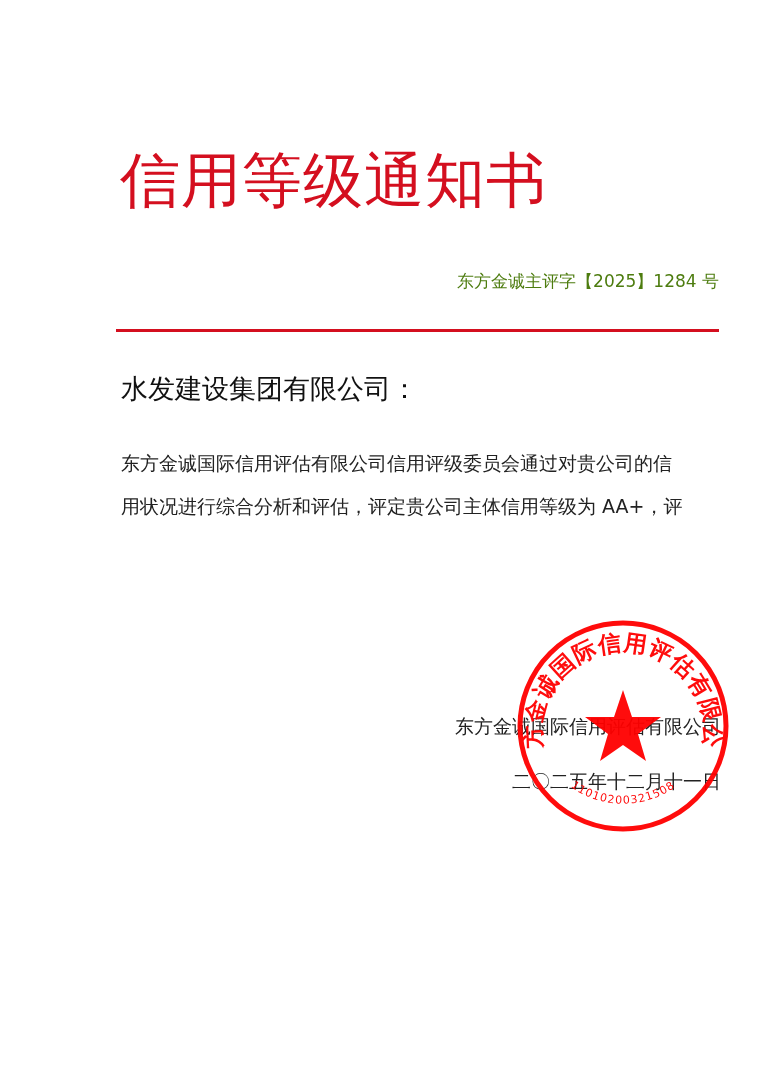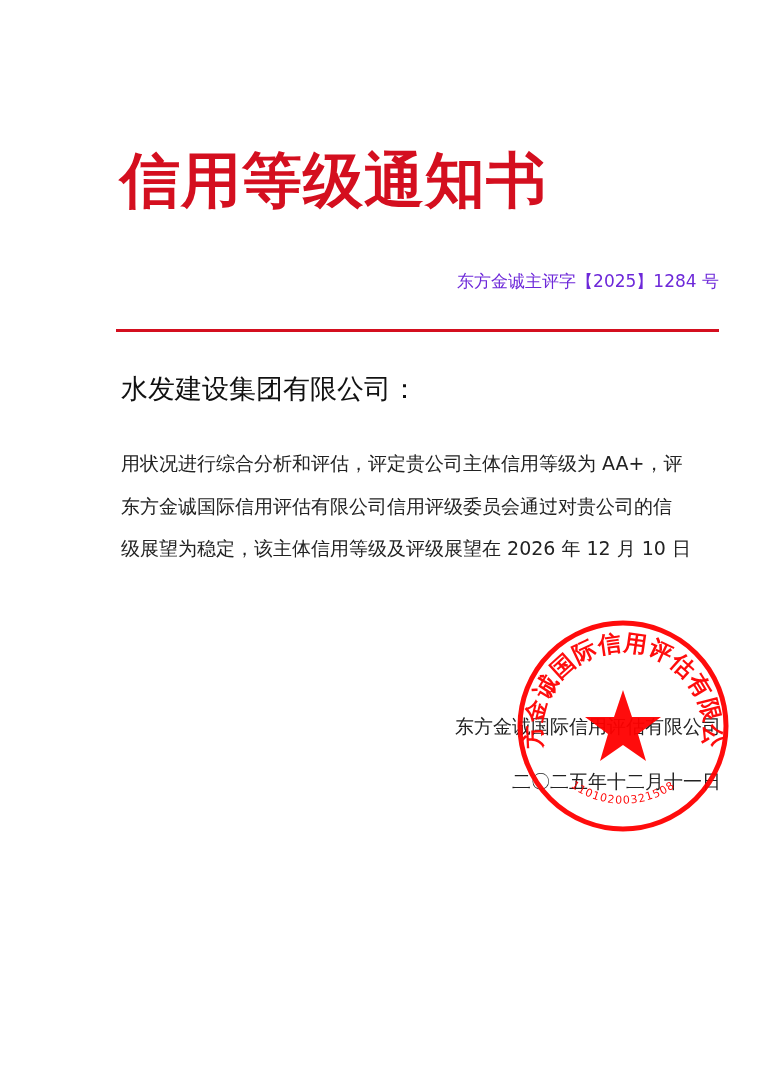--- a/index.html
+++ b/index.html
@@ -1,21 +1,21 @@
 <!DOCTYPE html>
 <html><head>
   <meta charset="utf-8">
   <style>
     html, body { margin: 0; padding: 0; background: #ffffff; }
     body { width: 773px; height: 1067px; position: relative; overflow: hidden;
            font-family: "DejaVu Sans", "Liberation Sans", sans-serif; color: #111; }
-    .title { position: absolute; left: 120px; top: 140px; font-size: 60px; font-weight: bold;
+    .title { position: absolute; left: 120px; top: 140px; font-size: 60px; font-weight: normal;
              color: #d40f1f; letter-spacing: 1px; line-height: 80px; white-space: nowrap; }
     .docno { position: absolute; right: 54px; top: 268px; font-size: 17px; line-height: 26px;
-             white-space: nowrap; color: #6d28d9; }
+             white-space: nowrap; color: #4d7c0f; }
     .rule { position: absolute; left: 116px; top: 329px; width: 603px; height: 3px; background: #d40f1f; }
     .addressee { position: absolute; left: 121px; top: 372px; font-size: 27px; line-height: 34px;
                  white-space: nowrap; color: #111; }
     .body-text { position: absolute; left: 121px; top: 442px; width: 600px; }
     .body-line { font-size: 19px; line-height: 42.5px; white-space: nowrap; color: #222; }
     .signer { position: absolute; right: 52px; top: 711px; font-size: 19px; line-height: 30px;
               white-space: nowrap; color: #222; }
     .sign-date { position: absolute; right: 52px; top: 766px; font-size: 19px; line-height: 30px;
                  white-space: nowrap; color: #222; }
     .stamp { position: absolute; left: 515px; top: 618px; width: 216px; height: 216px; opacity: 0.95; }
@@ -25,23 +25,22 @@
 
 <div class="title">信用等级通知书</div>
 
 <div class="docno">东方金诚主评字【2025】1284 号</div>
 
 <div class="rule"></div>
 
 <div class="addressee">水发建设集团有限公司：</div>
 
 <div class="body-text">
+  <div class="body-line">东方金诚国际信用评估有限公司信用评级委员会通过对贵公司的信</div>
   <div class="body-line">用状况进行综合分析和评估，评定贵公司主体信用等级为 AA+，评</div>
-  <div class="body-line">东方金诚国际信用评估有限公司信用评级委员会通过对贵公司的信</div>
-  <div class="body-line">级展望为稳定，该主体信用等级及评级展望在 2026 年 12 月 10 日</div>
 </div>
 
 <div class="signer">东方金诚国际信用评估有限公司</div>
 <div class="sign-date">二〇二五年十二月十一日</div>
 
 <svg class="stamp" viewBox="0 0 216 216" xmlns="http://www.w3.org/2000/svg">
   <defs>
     <path id="arcTop" d="M 30 140 A 82 82 0 1 1 186 140" fill="none"></path>
     <path id="arcBottom" d="M 45 160 A 90 90 0 0 0 171 160" fill="none"></path>
   </defs>

